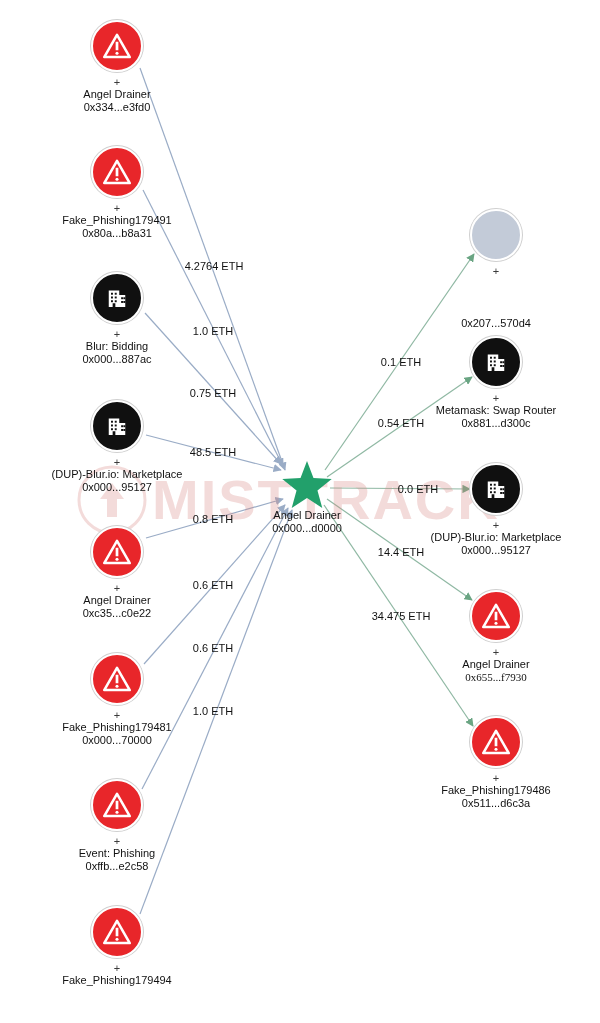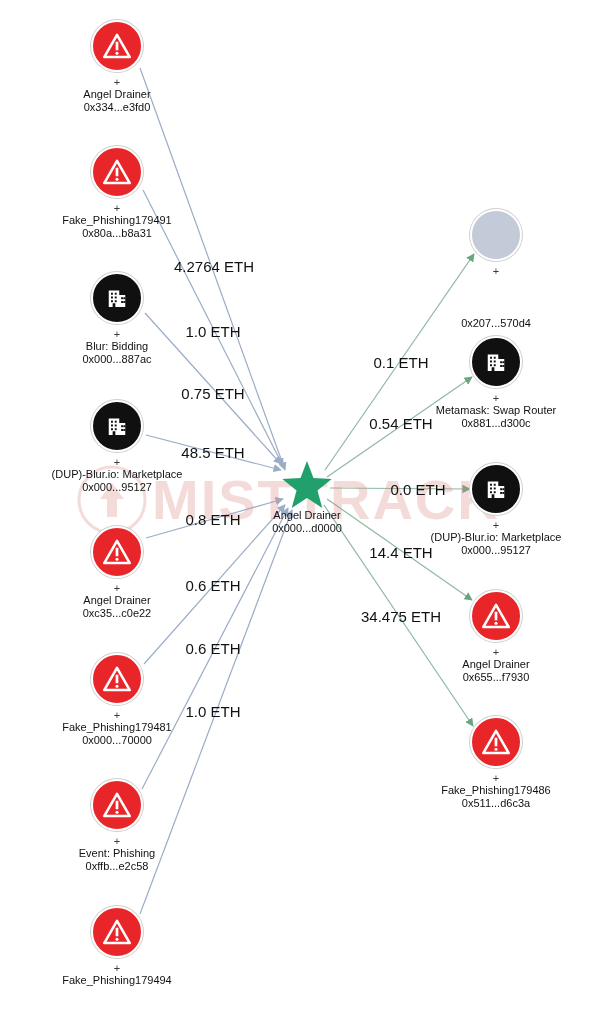--- a/index.html
+++ b/index.html
@@ -91,21 +91,21 @@
   .plus {
     display: block;
     color: #3a3a3a;
     font-size: 11px;
     line-height: 12px;
   }
   .edge-label {
     position: absolute;
     transform: translate(-50%, -50%);
     color: #111111;
-    font-size: 15px;
+    font-size: 11px;
     white-space: nowrap;
   }
 </style>
 </head>
 <body>
 
 <div id="canvas">
 
   <svg id="edges-svg" viewBox="0 0 600 1023">
       <defs>
@@ -341,21 +341,21 @@
       <div class="node-circle alert">
         <svg viewBox="0 0 40 40" width="34" height="34">
           <path d="M20 7 L35 33 L5 33 Z" fill="none" stroke="#ffffff" stroke-width="3" stroke-linejoin="round"></path>
           <rect x="18.4" y="15" width="3.2" height="10" fill="#ffffff"></rect>
           <circle cx="20" cy="28.5" r="1.8" fill="#ffffff"></circle>
         </svg>
       </div>
       <div class="node-label" style="top: 30px;">
         <span class="plus">+</span>
         <span style="display: block;">Angel Drainer</span>
-        <span style="display: block;">0x655...f7930</span>
+        <span style="display: block; font-family: Liberation Serif, serif;">0x655...f7930</span>
       </div>
     </div>
     <div class="node" style="left: 496px; top: 742px;">
       <div class="node-circle alert">
         <svg viewBox="0 0 40 40" width="34" height="34">
           <path d="M20 7 L35 33 L5 33 Z" fill="none" stroke="#ffffff" stroke-width="3" stroke-linejoin="round"></path>
           <rect x="18.4" y="15" width="3.2" height="10" fill="#ffffff"></rect>
           <circle cx="20" cy="28.5" r="1.8" fill="#ffffff"></circle>
         </svg>
       </div>

